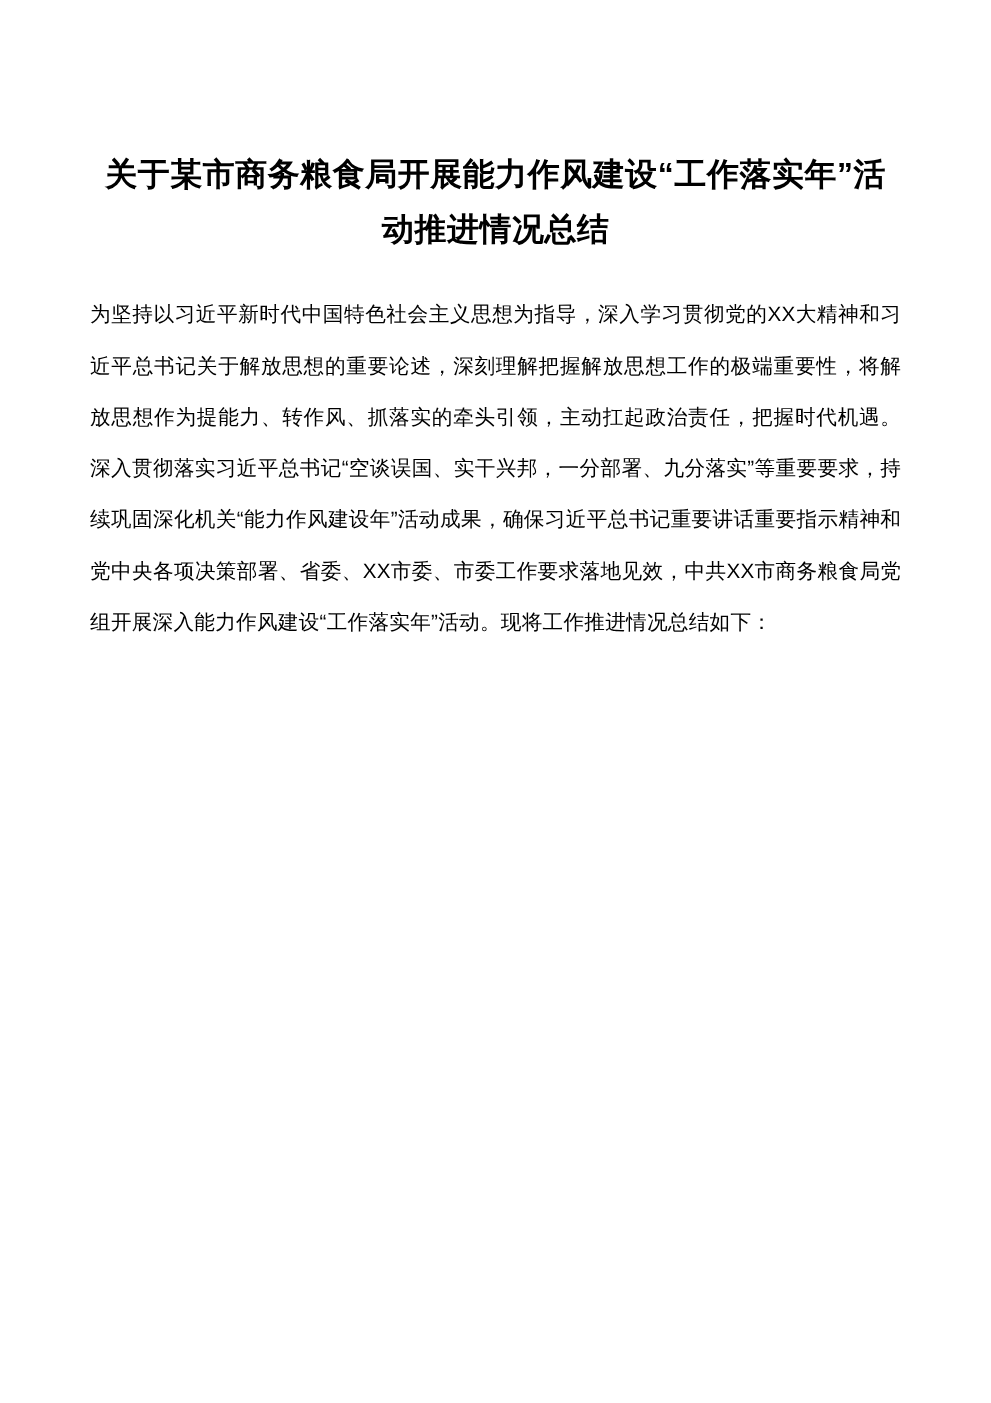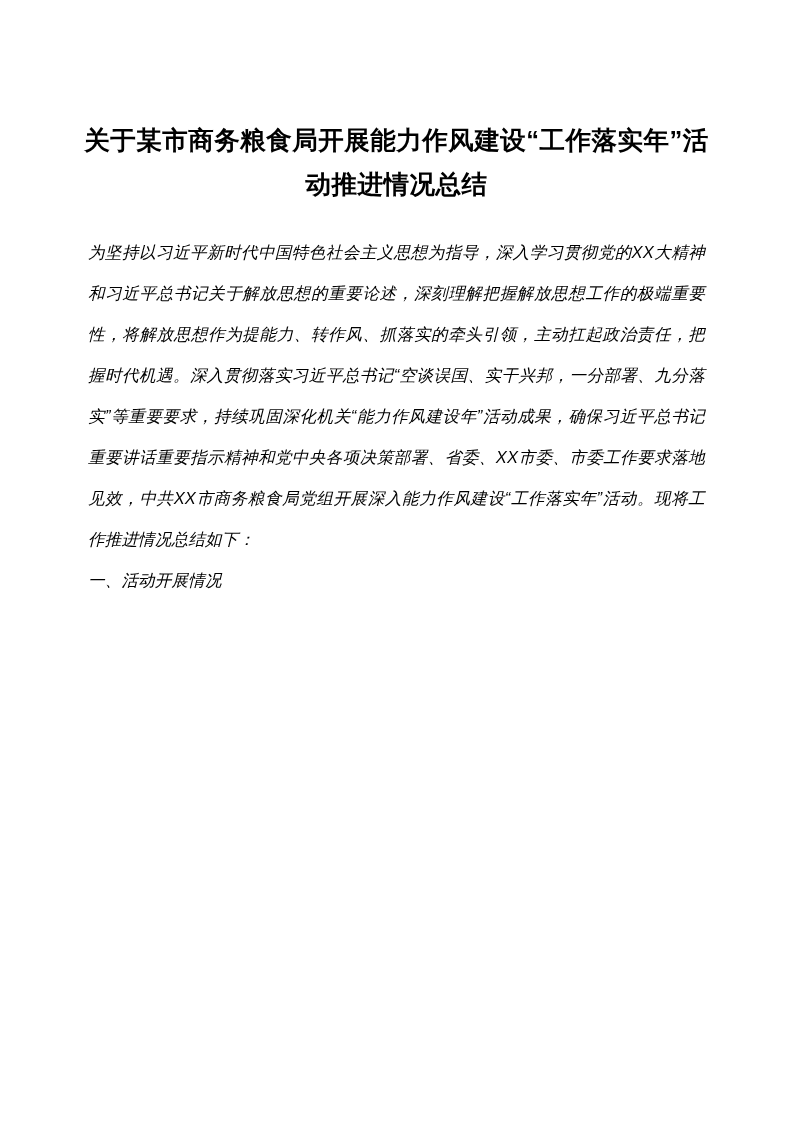--- a/index.html
+++ b/index.html
@@ -25,22 +25,21 @@
     font-family: "Liberation Sans", "DejaVu Sans", sans-serif;
     font-weight: bold;
     font-size: 25.5px;
     line-height: 44px;
     text-align: center;
     letter-spacing: 0.5px;
     margin: 0 0 26px 0;
     padding: 0 6px;
   }
   .body-block {
-    margin: 16px;
-    font-style: italic;
+    margin: 0;
   }
   .para {
     font-family: "Liberation Sans", "DejaVu Sans", sans-serif;
     font-size: 16.5px;
     line-height: 41px;
     text-align: justify;
     text-justify: inter-ideograph;
     margin: 0;
     letter-spacing: 0.2px;
   }
@@ -53,16 +52,15 @@
 </style>
 </head>
 <body>
 
 <div class="page">
 
   <h1 class="doc-title">关于某市商务粮食局开展能力作风建设“工作落实年”活动推进情况总结</h1>
 
   <div class="body-block">
     <p class="para indent">为坚持以习近平新时代中国特色社会主义思想为指导，深入学习贯彻党的XX大精神和习近平总书记关于解放思想的重要论述，深刻理解把握解放思想工作的极端重要性，将解放思想作为提能力、转作风、抓落实的牵头引领，主动扛起政治责任，把握时代机遇。深入贯彻落实习近平总书记“空谈误国、实干兴邦，一分部署、九分落实”等重要要求，持续巩固深化机关“能力作风建设年”活动成果，确保习近平总书记重要讲话重要指示精神和党中央各项决策部署、省委、XX市委、市委工作要求落地见效，中共XX市商务粮食局党组开展深入能力作风建设“工作落实年”活动。现将工作推进情况总结如下：</p>
-    <p class="para indent">一、活动开展情况</p>
   </div>
 
 </div>
 
 </body></html>

